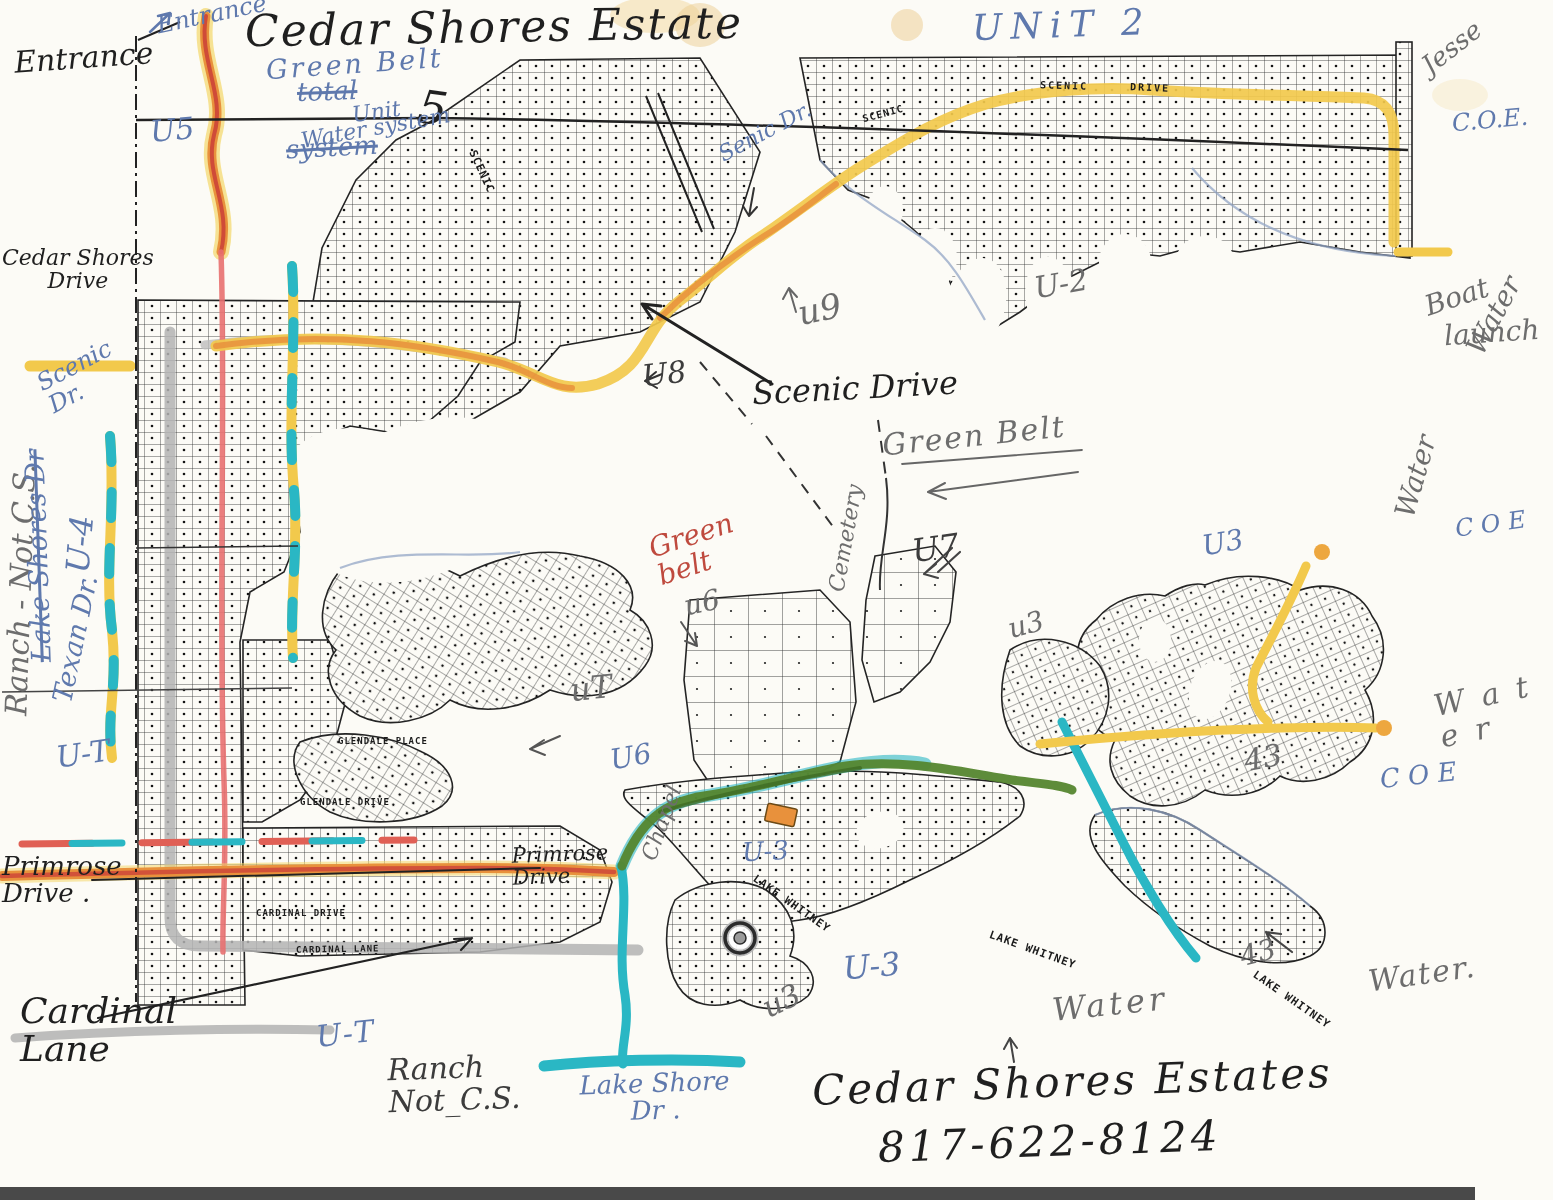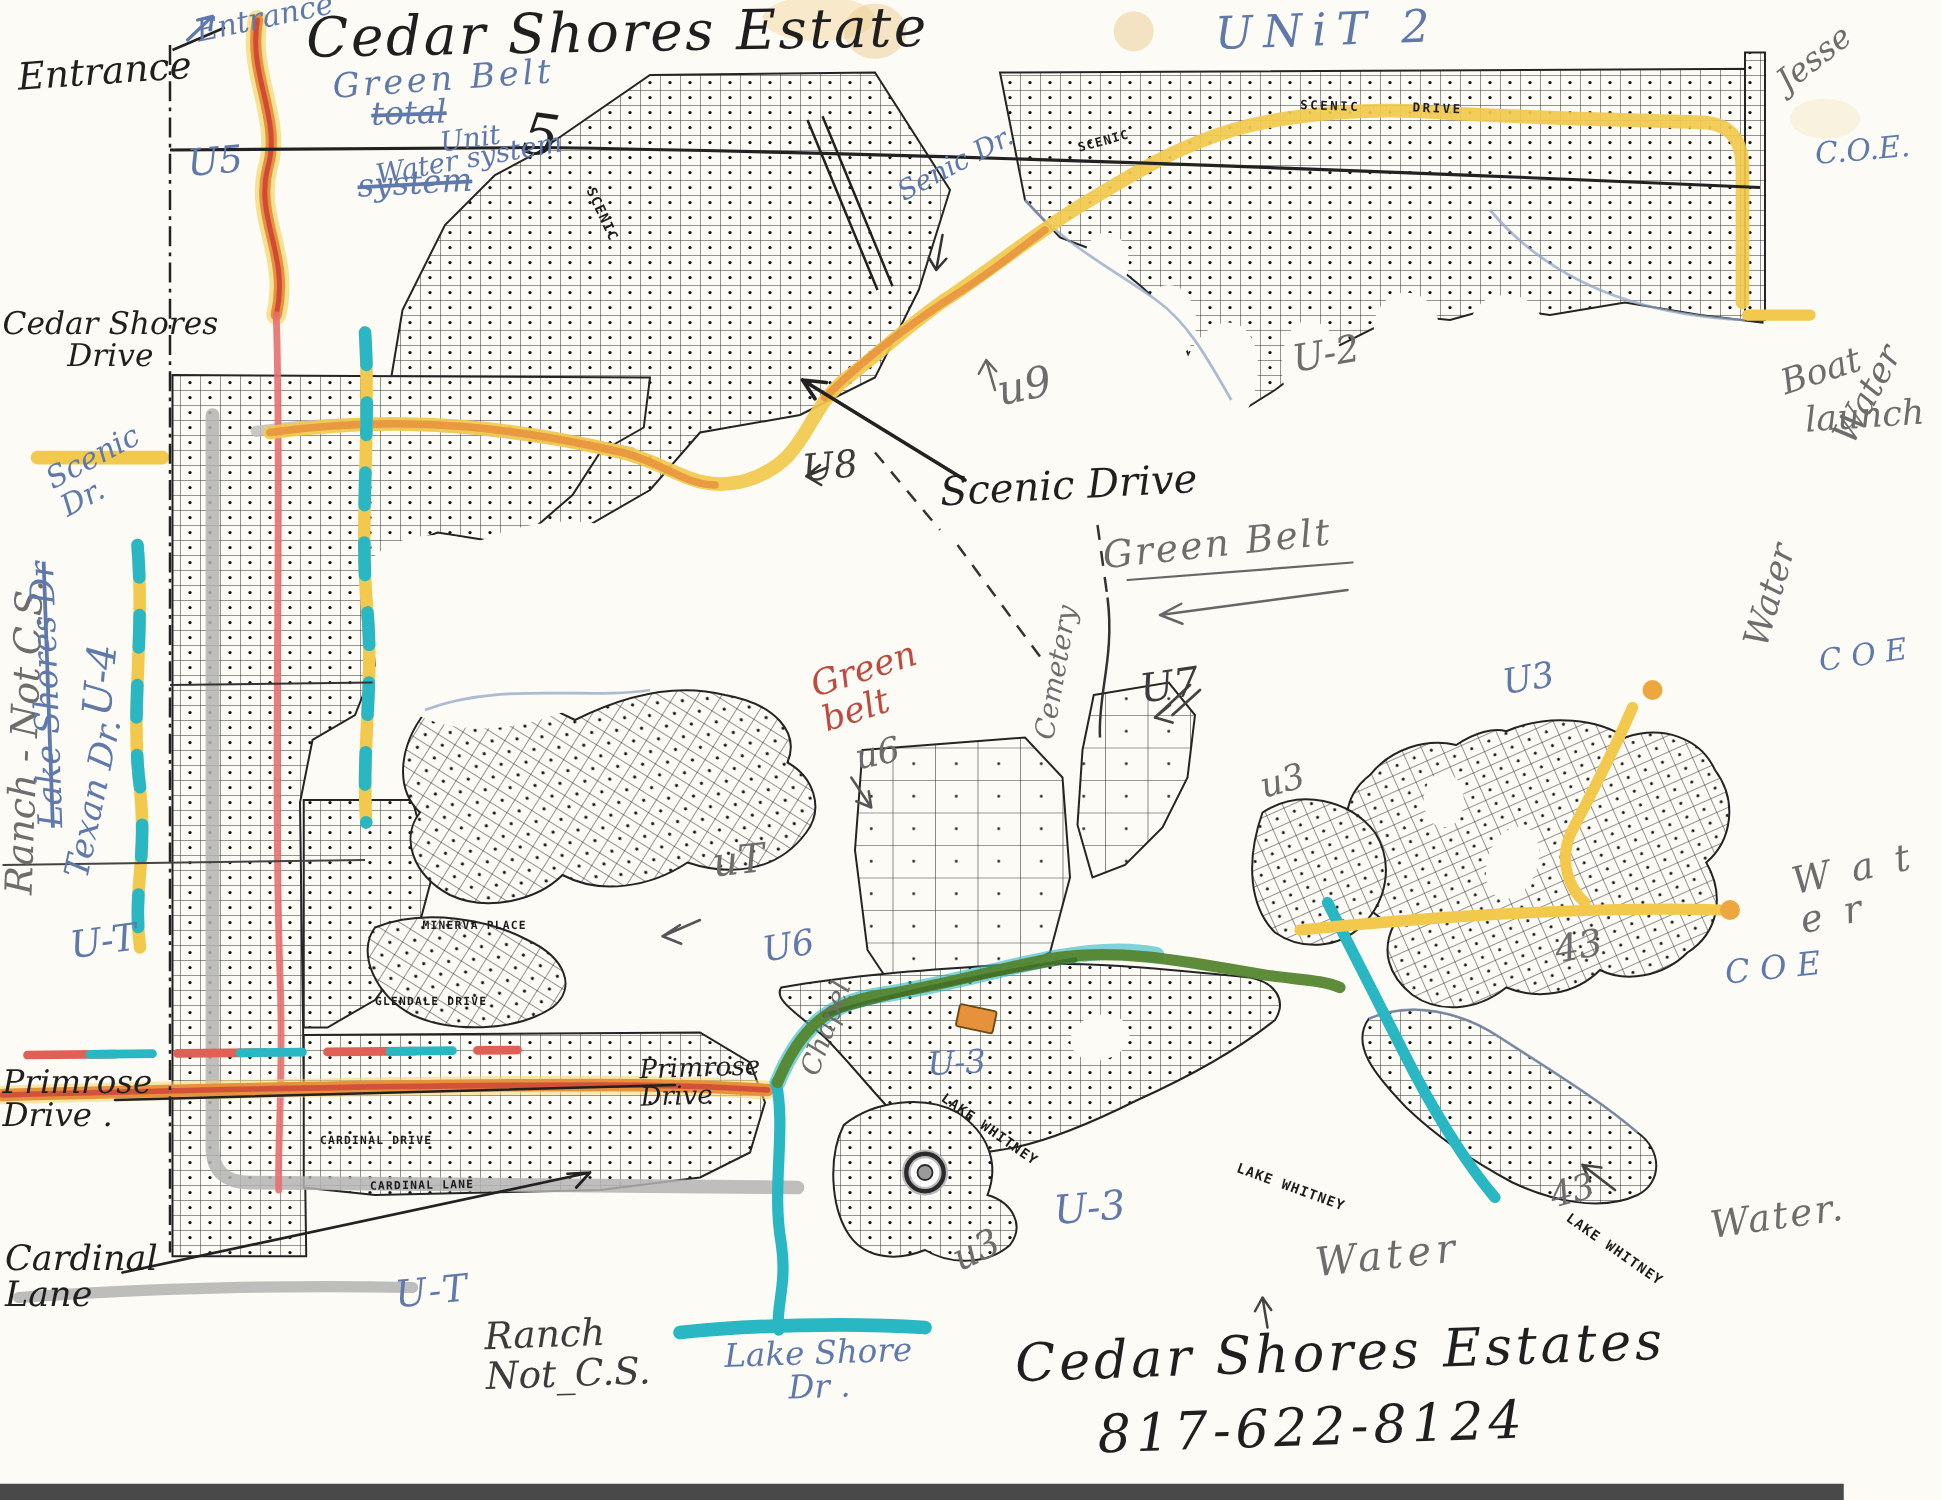--- a/index.html
+++ b/index.html
@@ -213,33 +213,33 @@
 <div class="ann ink-pc" style="left:570px;top:672px;font-size:32px;transform:rotate(-6deg)">uT</div>
 <div class="ann ink-bl" style="left:610px;top:742px;font-size:28px;transform:rotate(-10deg)">U6</div>
 <div class="ann ink-pc" style="left:648px;top:848px;font-size:22px;transform:rotate(-70deg);transform-origin:0 50%">Chapel</div>
 
 <div class="ann ink-bl" style="left:1202px;top:528px;font-size:28px;transform:rotate(-10deg)">U3</div>
 <div class="ann ink-pc" style="left:1008px;top:610px;font-size:28px;transform:rotate(-15deg)">u3</div>
 <div class="ann ink-pc" style="left:1244px;top:742px;font-size:30px;transform:rotate(-10deg)">43</div>
 <div class="ann ink-pc" style="left:1436px;top:678px;font-size:30px;letter-spacing:4px;transform:rotate(-12deg)">W a t e r</div>
 <div class="ann ink-bl" style="left:1380px;top:762px;font-size:26px;transform:rotate(-6deg)">C O E</div>
 
-<div class="ann ink-bk ctr" style="left:2px;top:246px;font-size:25px">Cedar Shores
+<div class="ann ink-bk ctr" style="left:2px;top:246px;font-size:22px">Cedar Shores
 Drive</div>
 <div class="ann ink-bl" style="left:40px;top:352px;font-size:24px;transform:rotate(-28deg)">Scenic
 Dr.</div>
 <div class="ann ink-pc" style="left:16px;top:700px;font-size:30px;transform:rotate(-88deg);transform-origin:0 50%">Ranch - Not C.S.</div>
 <div class="ann ink-bl struck" style="left:42px;top:648px;font-size:27px;transform:rotate(-92deg);transform-origin:0 50%">Lake Shores Dr</div>
 <div class="ann ink-bl" style="left:78px;top:556px;font-size:32px;transform:rotate(-85deg);transform-origin:0 50%">U-4</div>
 <div class="ann ink-bl" style="left:62px;top:688px;font-size:27px;transform:rotate(-78deg);transform-origin:0 50%">Texan Dr.</div>
 <div class="ann ink-bl" style="left:56px;top:738px;font-size:30px;transform:rotate(-8deg)">U-T</div>
 
 <div class="ann ink-bk" style="left:2px;top:853px;font-size:26px">Primrose
 Drive .</div>
-<div class="ann ink-bk" style="left:4px;top:992px;font-size:28px">Cardinal
+<div class="ann ink-bk" style="left:20px;top:992px;font-size:36px">Cardinal
 Lane</div>
 <div class="ann ink-bk" style="left:512px;top:843px;font-size:21px;transform:rotate(-2deg)">Primrose
 Drive</div>
 
 <div class="ann ink-bl" style="left:742px;top:838px;font-size:26px;transform:rotate(-3deg)">U-3</div>
 <div class="ann ink-bl" style="left:843px;top:950px;font-size:32px;transform:rotate(-5deg)">U-3</div>
 <div class="ann ink-pc" style="left:762px;top:985px;font-size:30px;transform:rotate(-25deg)">u3</div>
 <div class="ann ink-pc" style="left:1240px;top:938px;font-size:28px;transform:rotate(-15deg)">43</div>
 <div class="ann ink-pc" style="left:1052px;top:988px;font-size:32px;letter-spacing:4px;transform:rotate(-6deg)">Water</div>
 <div class="ann ink-pc" style="left:1368px;top:958px;font-size:30px;letter-spacing:2px;transform:rotate(-8deg)">Water.</div>
@@ -252,18 +252,18 @@
 <div class="ann ink-bk" style="left:812px;top:1060px;font-size:42px;letter-spacing:3px;transform:rotate(-2deg)">Cedar Shores Estates</div>
 <div class="ann ink-bk" style="left:878px;top:1120px;font-size:42px;letter-spacing:4px;transform:rotate(-2deg)">817-622-8124</div>
 
 <div class="mp" style="left:758px;top:872px;font-size:11px;transform:rotate(35deg);transform-origin:0 0">LAKE WHITNEY</div>
 <div class="mp" style="left:992px;top:928px;font-size:11px;transform:rotate(20deg);transform-origin:0 0">LAKE WHITNEY</div>
 <div class="mp" style="left:1258px;top:968px;font-size:11px;transform:rotate(35deg);transform-origin:0 0">LAKE WHITNEY</div>
 <div class="mp" style="left:1040px;top:80px;font-size:10px;letter-spacing:2px;transform:rotate(2deg)">SCENIC</div>
 <div class="mp" style="left:1130px;top:82px;font-size:10px;letter-spacing:2px;transform:rotate(2deg)">DRIVE</div>
 <div class="mp" style="left:862px;top:108px;font-size:10px;transform:rotate(-15deg)">SCENIC</div>
 <div class="mp" style="left:478px;top:148px;font-size:11px;transform:rotate(65deg);transform-origin:0 0">SCENIC</div>
-<div class="mp" style="left:338px;top:736px;font-size:9px">MINERVA PLACE</div>
+<div class="mp" style="left:338px;top:736px;font-size:9px">GLENDALE PLACE</div>
 <div class="mp" style="left:300px;top:797px;font-size:9px">GLENDALE DRIVE</div>
 <div class="mp" style="left:256px;top:908px;font-size:9px">CARDINAL DRIVE</div>
 <div class="mp" style="left:296px;top:944px;font-size:9px;transform:rotate(-1deg)">CARDINAL LANE</div>
 
 </div>
 
 </body></html>

